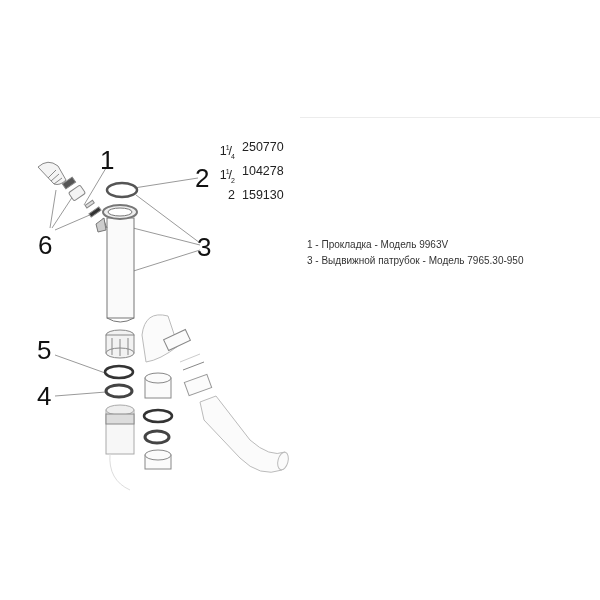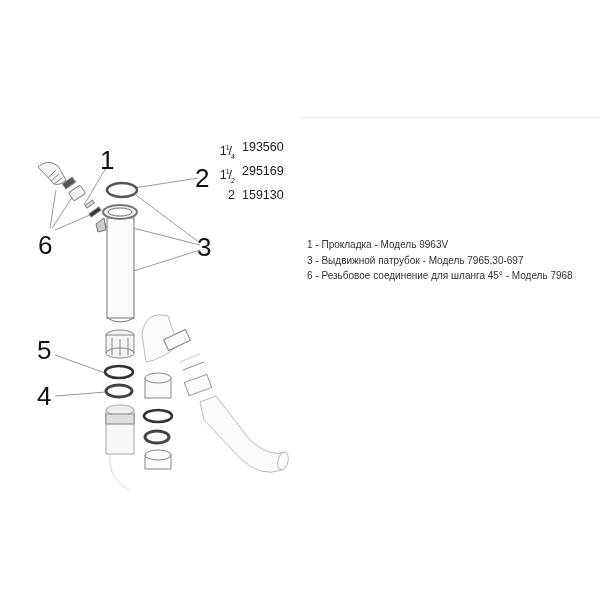--- a/index.html
+++ b/index.html
@@ -97,30 +97,29 @@
   <div class="callout" style="left:100px;top:147px;">1</div>
   <div class="callout" style="left:195px;top:165px;">2</div>
   <div class="callout" style="left:197px;top:234px;">3</div>
   <div class="callout" style="left:38px;top:232px;">6</div>
   <div class="callout" style="left:37px;top:337px;">5</div>
   <div class="callout" style="left:37px;top:383px;">4</div>
 
   <div class="size-table">
     <div class="size-row">
       <span class="size-frac"><span>1</span><sup>1</sup>/<sub>4</sub></span>
-      <span>193560</span>
+      <span>250770</span>
     </div>
     <div class="size-row">
       <span class="size-frac"><span>1</span><sup>1</sup>/<sub>2</sub></span>
-      <span>295169</span>
+      <span>104278</span>
     </div>
     <div class="size-row">
       <span class="size-frac">2</span>
       <span>159130</span>
     </div>
   </div>
 
   <div class="legend">
     <div class="legend-item">1 - Прокладка - Модель 9963V</div>
-    <div class="legend-item">3 - Выдвижной патрубок - Модель 7965.30-697</div>
-    <div class="legend-item">6 - Резьбовое соединение для шланга 45° - Модель 7968</div>
+    <div class="legend-item">3 - Выдвижной патрубок - Модель 7965.30-950</div>
   </div>
 </div>
 
 </body></html>

